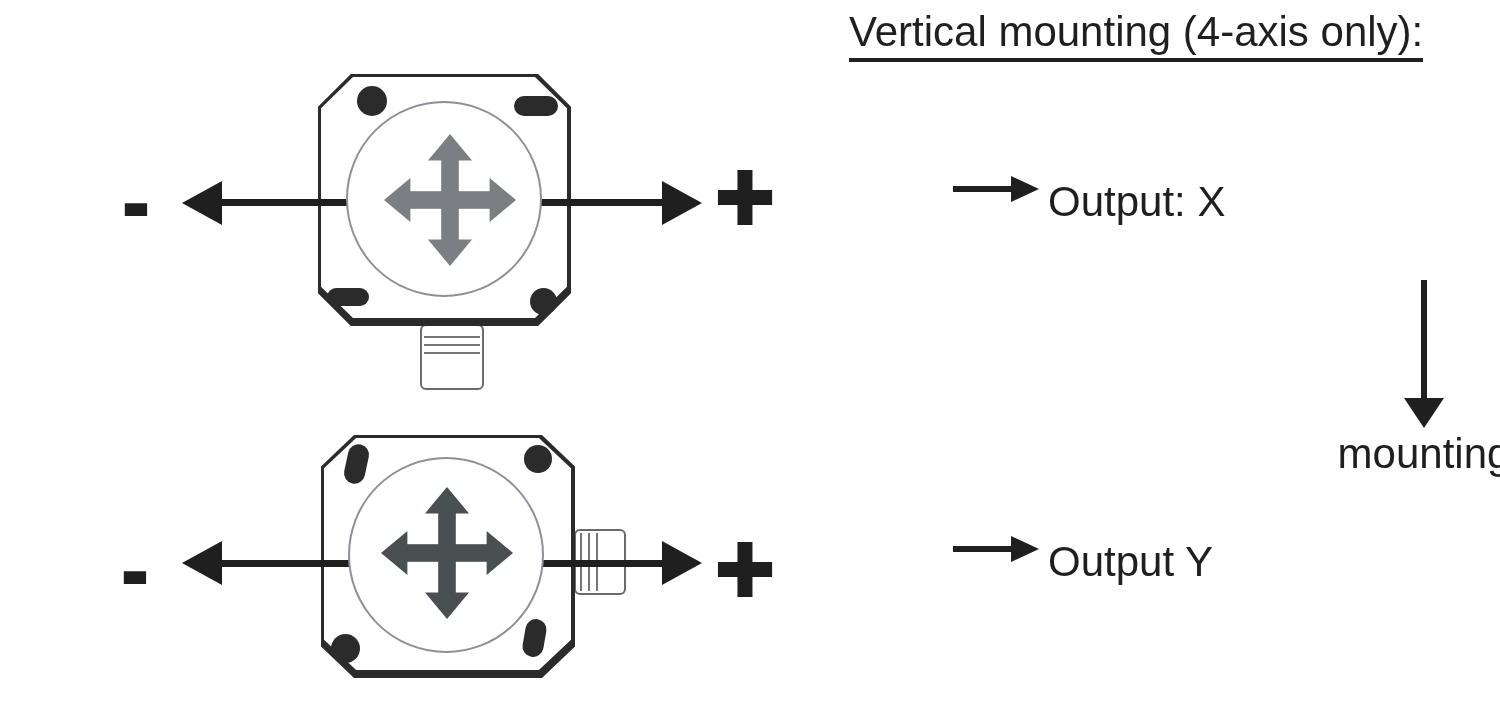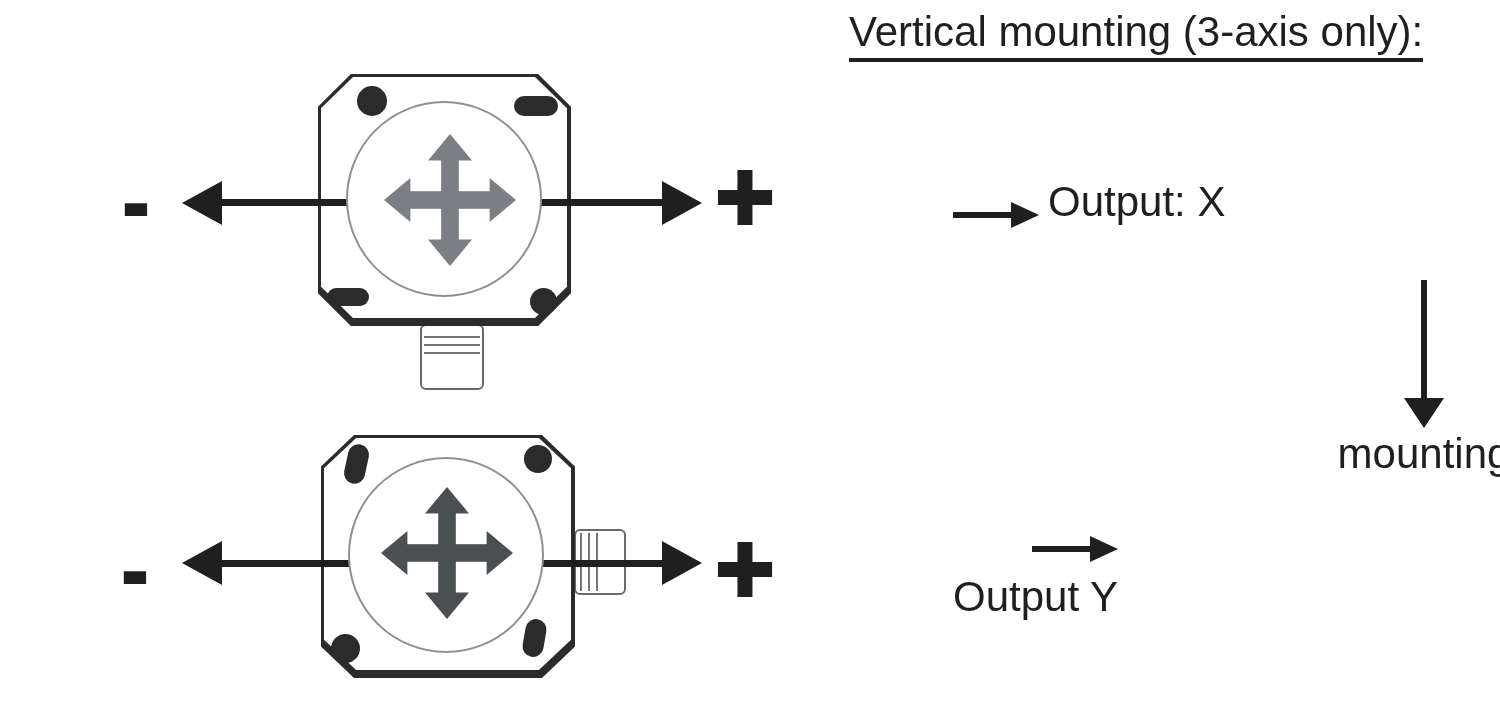--- a/index.html
+++ b/index.html
@@ -7,23 +7,23 @@
     position:relative;width:1500px;height:705px;background:#ffffff;overflow:hidden;
     font-family:"Liberation Sans",sans-serif;color:#1f1f1f;
   }
   .abs{position:absolute;}
 
   
   .title{
     left:849px;top:8px;font-size:42px;line-height:48px;letter-spacing:0px;
     border-bottom:4px solid #1f1f1f;padding-bottom:2px;white-space:nowrap;z-index:6;
   }
-  .output-row{display:flex;align-items:flex-end;gap:9px;height:52px;z-index:6;}
+  .output-row{display:flex;align-items:flex-start;gap:9px;height:52px;z-index:6;}
   .row-x{left:953px;top:176px;}
-  .row-y{left:953px;top:536px;flex-direction:column;}
+  .row-y{left:953px;top:536px;}
   .output-text{font-size:42px;line-height:52px;white-space:nowrap;}
   .arrow-right-sm{display:flex;align-items:center;}
   .arrow-right-sm .shaft{width:58px;height:6px;background:#1f1f1f;}
   .arrow-right-sm .head{width:0;height:0;border-left:28px solid #1f1f1f;border-top:13px solid transparent;border-bottom:13px solid transparent;}
 
   .gravity-group{left:1324px;top:280px;width:200px;display:flex;flex-direction:column;align-items:center;z-index:6;}
   .gravity-group .vshaft{width:6px;height:118px;background:#1f1f1f;}
   .gravity-group .vhead{width:0;height:0;border-top:30px solid #1f1f1f;border-left:20px solid transparent;border-right:20px solid transparent;}
   .gravity-text{font-size:42px;line-height:48px;margin-top:2px;}
 
@@ -138,21 +138,21 @@
         <rect x="22" y="52" width="76" height="16"></rect>
         <rect x="52" y="22" width="16" height="76"></rect>
         <polygon points="96,40 120,60 96,80"></polygon>
         <polygon points="24,40 0,60 24,80"></polygon>
         <polygon points="40,24 60,0 80,24"></polygon>
         <polygon points="40,96 60,120 80,96"></polygon>
       </g>
     </svg>
   </div>
 
-  <div class="abs title">Vertical mounting (3-axis only):</div>
+  <div class="abs title">Vertical mounting (4-axis only):</div>
 
   <div class="abs output-row row-x">
     <div class="arrow-right-sm">
       <div class="shaft"></div>
       <div class="head"></div>
     </div>
     <div class="output-text">Output: X</div>
   </div>
 
   <div class="abs gravity-group">

